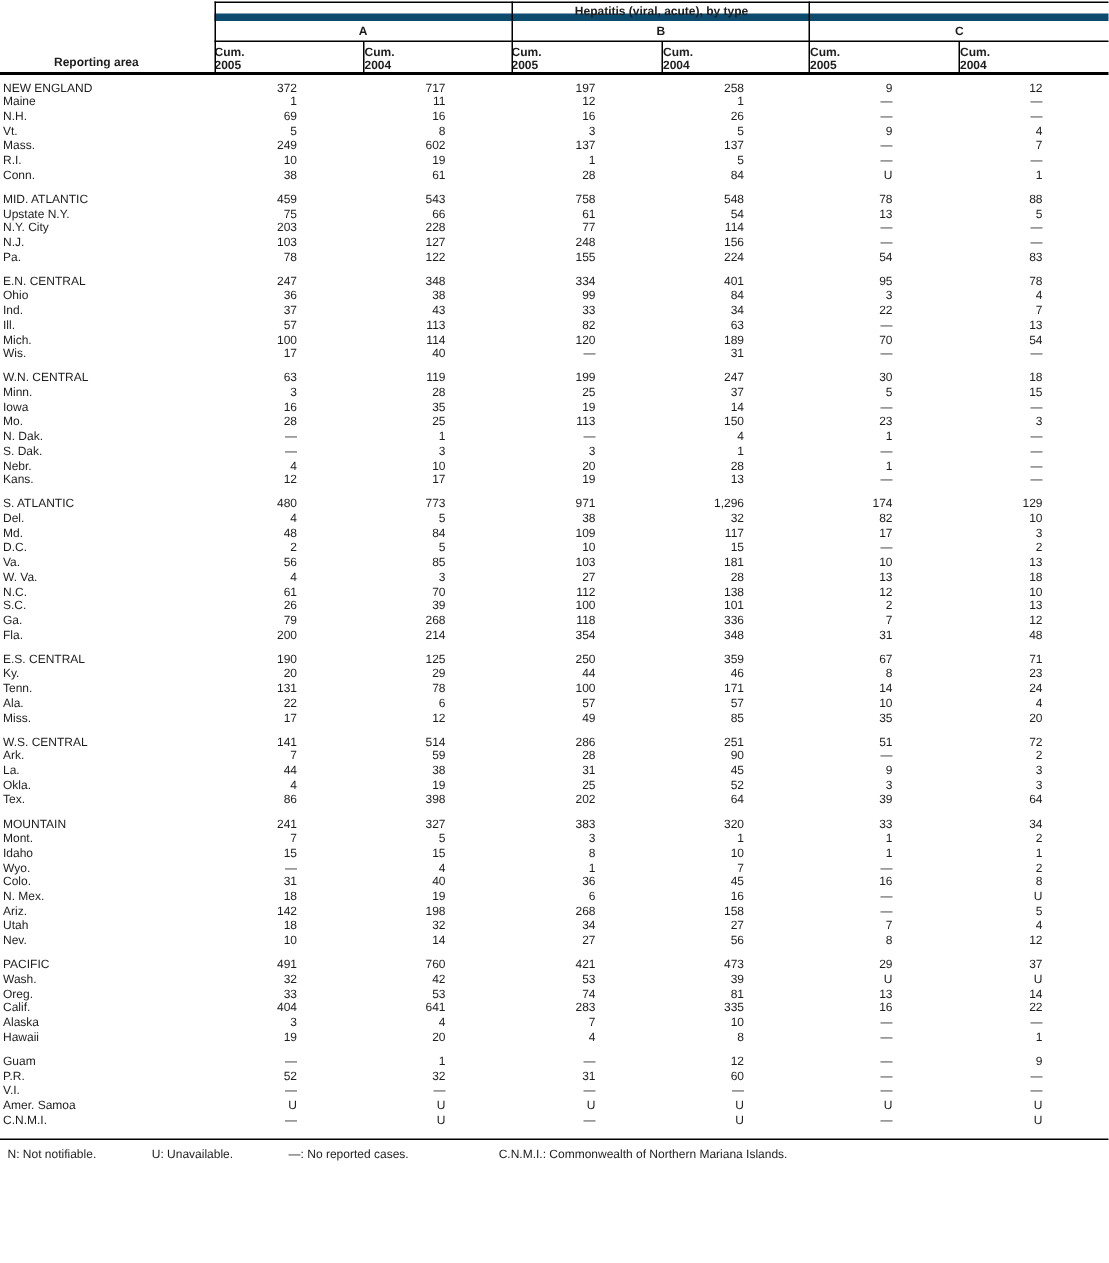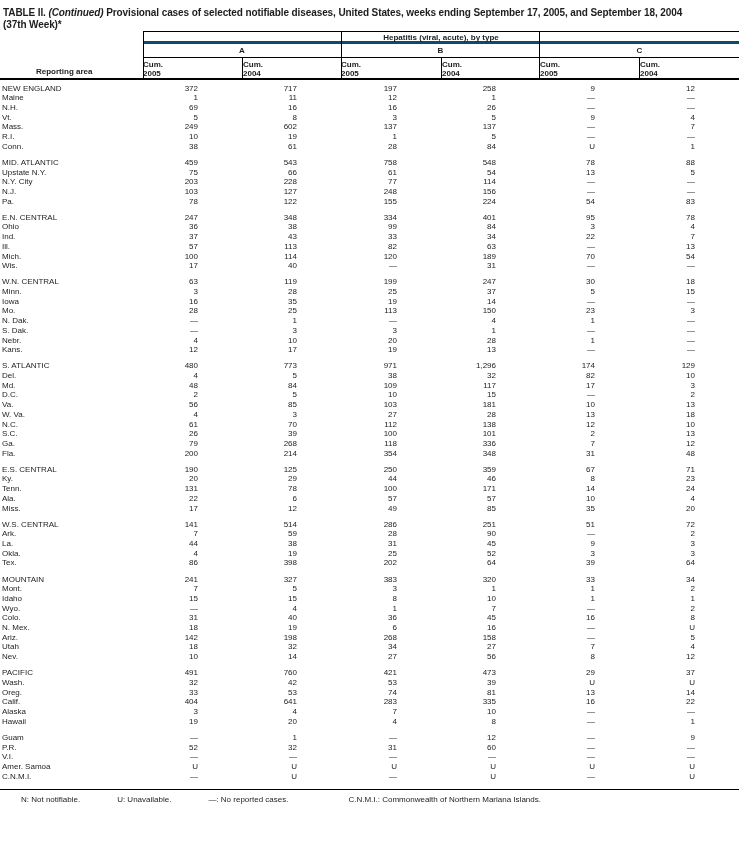--- a/index.html
+++ b/index.html
@@ -6,51 +6,47 @@
   body{width:739px;height:842px;font-family:"Liberation Sans",sans-serif;color:#1d1d1d;position:relative;overflow:hidden;}
   .page{position:absolute;inset:0;}
 
   
   .title{margin:7px 3px 0 3px;font-size:10px;font-weight:bold;line-height:11.5px;letter-spacing:-0.1px;}
   .title .cont{font-style:italic;}
 
   
   .hdr{position:relative;margin-top:1px;display:grid;grid-template-columns:143px 99px 99px 100px 99px 99px 100px;grid-template-rows:13px 14px 20px;border-bottom:2px solid #000;}
   .hdr .ra{grid-column:1;grid-row:1/4;display:flex;align-items:flex-end;padding:0 0 2px 2px;font-size:8px;font-weight:bold;margin-left:34px;}
-  .hdr .spanner{grid-column:2/8;grid-row:1;border-top:1px solid #000;border-bottom:3px solid #0c4a6e;text-align:center;font-size:8px;font-weight:bold;line-height:12px;}
+  .hdr .spanner{grid-column:2/8;grid-row:1;border-top:1px solid #000;border-bottom:5px solid #0c4a6e;text-align:center;font-size:8px;font-weight:bold;line-height:12px;}
   .hdr .grp{grid-row:2;border-bottom:1px solid #000;text-align:center;font-size:8px;font-weight:bold;line-height:13px;}
   .g1{grid-column:2/4;} .g2{grid-column:4/6;} .g3{grid-column:6/8;}
   .hdr .cum{grid-row:3;font-size:8px;font-weight:bold;text-align:left;line-height:9px;padding-top:2px;}
   .hdr .cum.divL{border-left:1px solid #000;}
   .vline{position:absolute;top:0;bottom:0;width:1px;background:#000;}
   .v143{left:143px;} .v341{left:341px;} .v539{left:539px;}
 
   
   .tbody{margin-top:0;}
   .tgroup{margin-top:6.5px;}
   .tgroup:first-child{margin-top:3.5px;}
   .trow{display:grid;grid-template-columns:143px 99px 99px 100px 99px 99px 100px;height:9.7px;}
   .c{font-size:8px;line-height:9.7px;white-space:nowrap;}
   .c.area{padding-left:2px;text-align:left;}
   .c.num{text-align:right;padding-right:44px;}
 
   
-  .foot{margin-top:8px;border-top:1.5px solid #000;padding:5px 0 0 21px;font-size:8px;line-height:10px;}
+  .foot{margin-top:8px;border-top:1.5px solid #000;padding:5px 0 0 5px;font-size:8px;line-height:10px;}
   .foot .leg1{margin-right:37px;} .foot .leg2{margin-right:37px;} .foot .leg3{margin-right:60px;}
   .foot .note{display:block;padding-left:5px;}
 </style>
 </head>
 <body>
 
 <div class="page">
 
-  <div class="title">
-    <div><span>TABLE II.</span> <span class="cont">(Continued)</span> <span>Provisional cases of selected notifiable diseases, United States, weeks ending September 17, 2005, and September 18, 2004</span></div>
-    <div>(37th Week)*</div>
-  </div>
 
   <div class="hdr">
     <div class="ra">Reporting area</div>
     <div class="spanner">Hepatitis (viral, acute), by type</div>
     <div class="grp g1">A</div>
     <div class="grp g2">B</div>
     <div class="grp g3">C</div>
     <div class="cum"><span>Cum.</span><br><span>2005</span></div>
     <div class="cum divL"><span>Cum.</span><br><span>2004</span></div>
     <div class="cum"><span>Cum.</span><br><span>2005</span></div>

